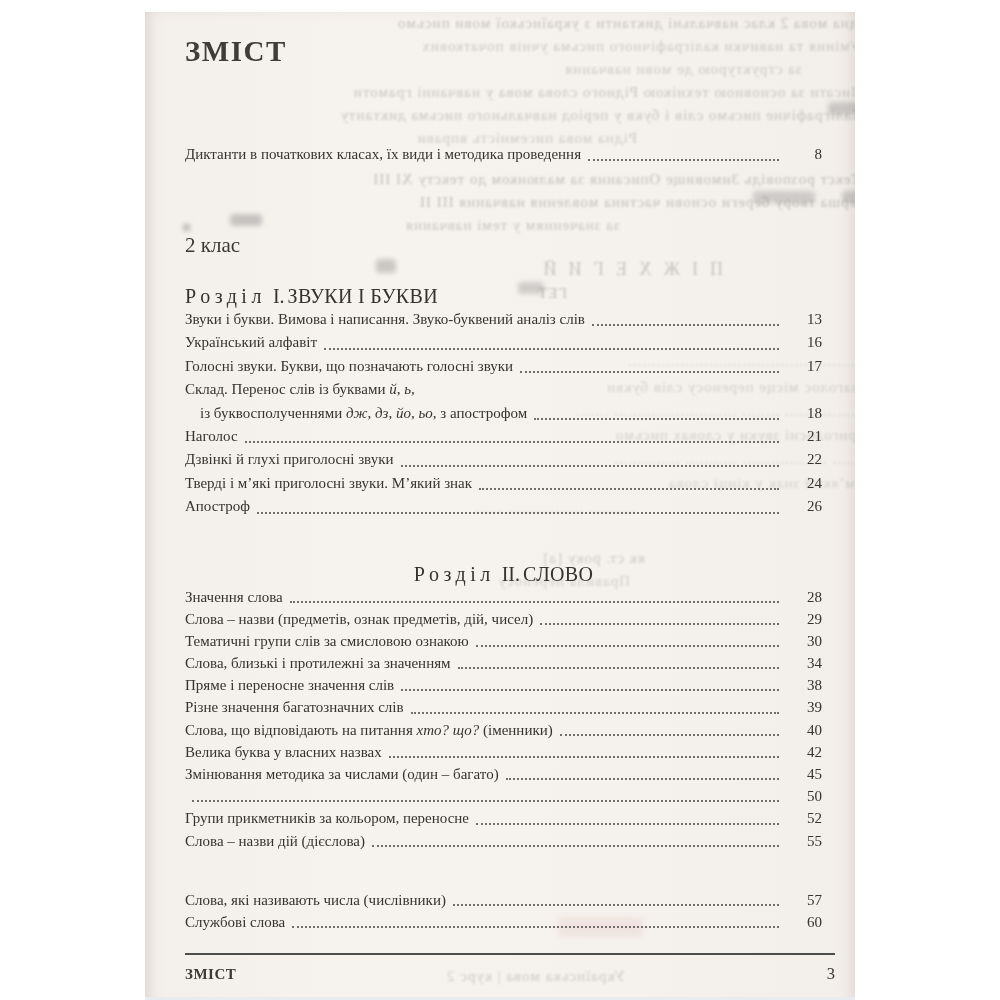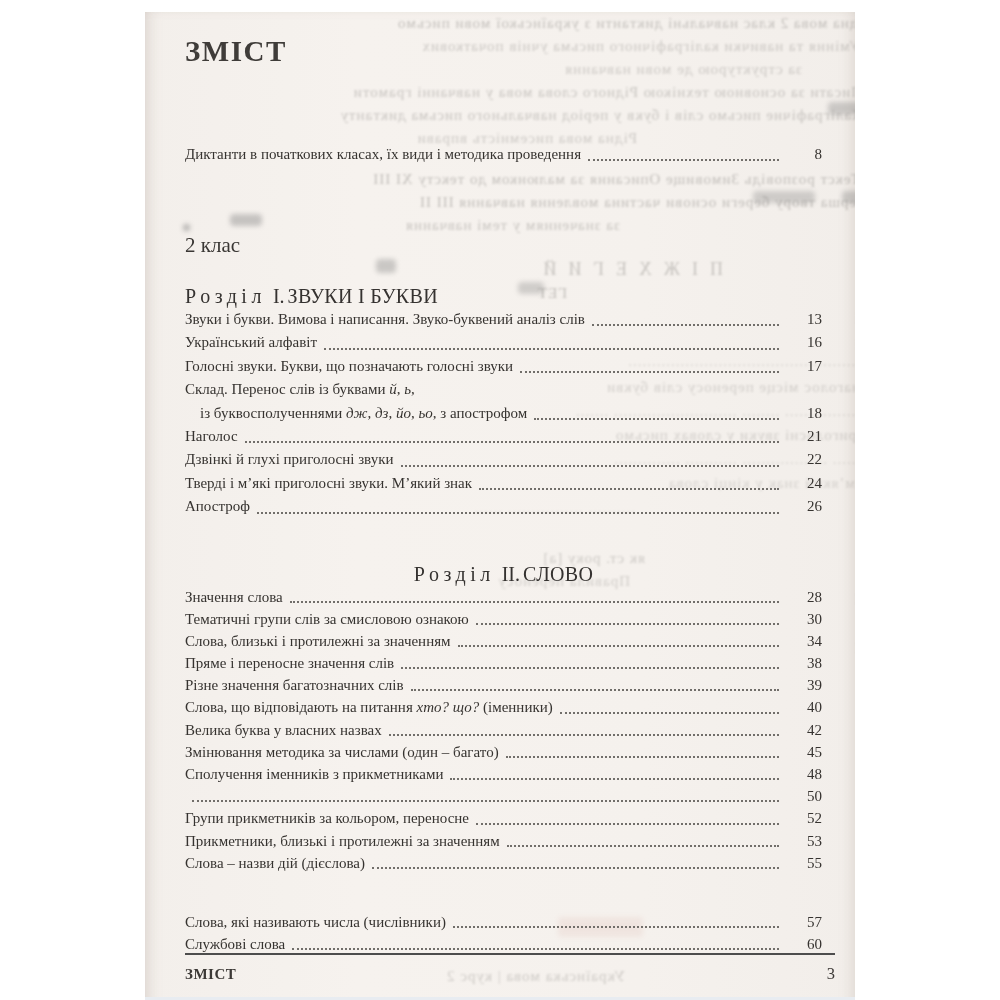--- a/index.html
+++ b/index.html
@@ -160,20 +160,25 @@
           </div>
         </div>
         <div class="section">
           <div class="sec-head"><span class="rw">Розділ</span><span class="rn">II.</span><span class="rnm">СЛОВО</span></div>
           <div class="toc-row" style="height: 22.2px; line-height: 22.2px;">
             <span class="t"><span>Значення слова</span></span>
             <span class="leader"></span>
             <span class="pg">28</span>
           </div>
           <div class="toc-row" style="height: 22.2px; line-height: 22.2px;">
+            <span class="t"><span>Слова – назви (предметів, ознак предметів, дій, чисел)</span></span>
+            <span class="leader"></span>
+            <span class="pg">29</span>
+          </div>
+          <div class="toc-row" style="height: 22.2px; line-height: 22.2px;">
             <span class="t"><span>Тематичні групи слів за смисловою ознакою</span></span>
             <span class="leader"></span>
             <span class="pg">30</span>
           </div>
           <div class="toc-row" style="height: 22.2px; line-height: 22.2px;">
             <span class="t"><span>Слова, близькі і протилежні за значенням</span></span>
             <span class="leader"></span>
             <span class="pg">34</span>
           </div>
           <div class="toc-row" style="height: 22.2px; line-height: 22.2px;">
@@ -195,37 +200,27 @@
             <span class="t"><span>Велика буква у власних назвах</span></span>
             <span class="leader"></span>
             <span class="pg">42</span>
           </div>
           <div class="toc-row" style="height: 22.2px; line-height: 22.2px;">
             <span class="t"><span>Змінювання методика за числами (один – багато)</span></span>
             <span class="leader"></span>
             <span class="pg">45</span>
           </div>
           <div class="toc-row" style="height: 22.2px; line-height: 22.2px;">
-            <span class="t"><span>Сполучення іменників з прикметниками</span></span>
-            <span class="leader"></span>
-            <span class="pg">48</span>
-          </div>
-          <div class="toc-row" style="height: 22.2px; line-height: 22.2px;">
             <span class="leader"></span>
             <span class="pg">50</span>
           </div>
           <div class="toc-row" style="height: 22.2px; line-height: 22.2px;">
             <span class="t"><span>Групи прикметників за кольором, переносне</span></span>
             <span class="leader"></span>
             <span class="pg">52</span>
-          </div>
-          <div class="toc-row" style="height: 22.2px; line-height: 22.2px;">
-            <span class="t"><span>Прикметники, близькі і протилежні за значенням</span></span>
-            <span class="leader"></span>
-            <span class="pg">53</span>
           </div>
           <div class="toc-row" style="height: 22.2px; line-height: 22.2px;">
             <span class="t"><span>Слова – назви дій (дієслова)</span></span>
             <span class="leader"></span>
             <span class="pg">55</span>
           </div>
           <div class="toc-row" style="height: 22.2px; line-height: 22.2px; margin-top: 37px;">
             <span class="t"><span>Слова, які називають числа (числівники)</span></span>
             <span class="leader"></span>
             <span class="pg">57</span>

